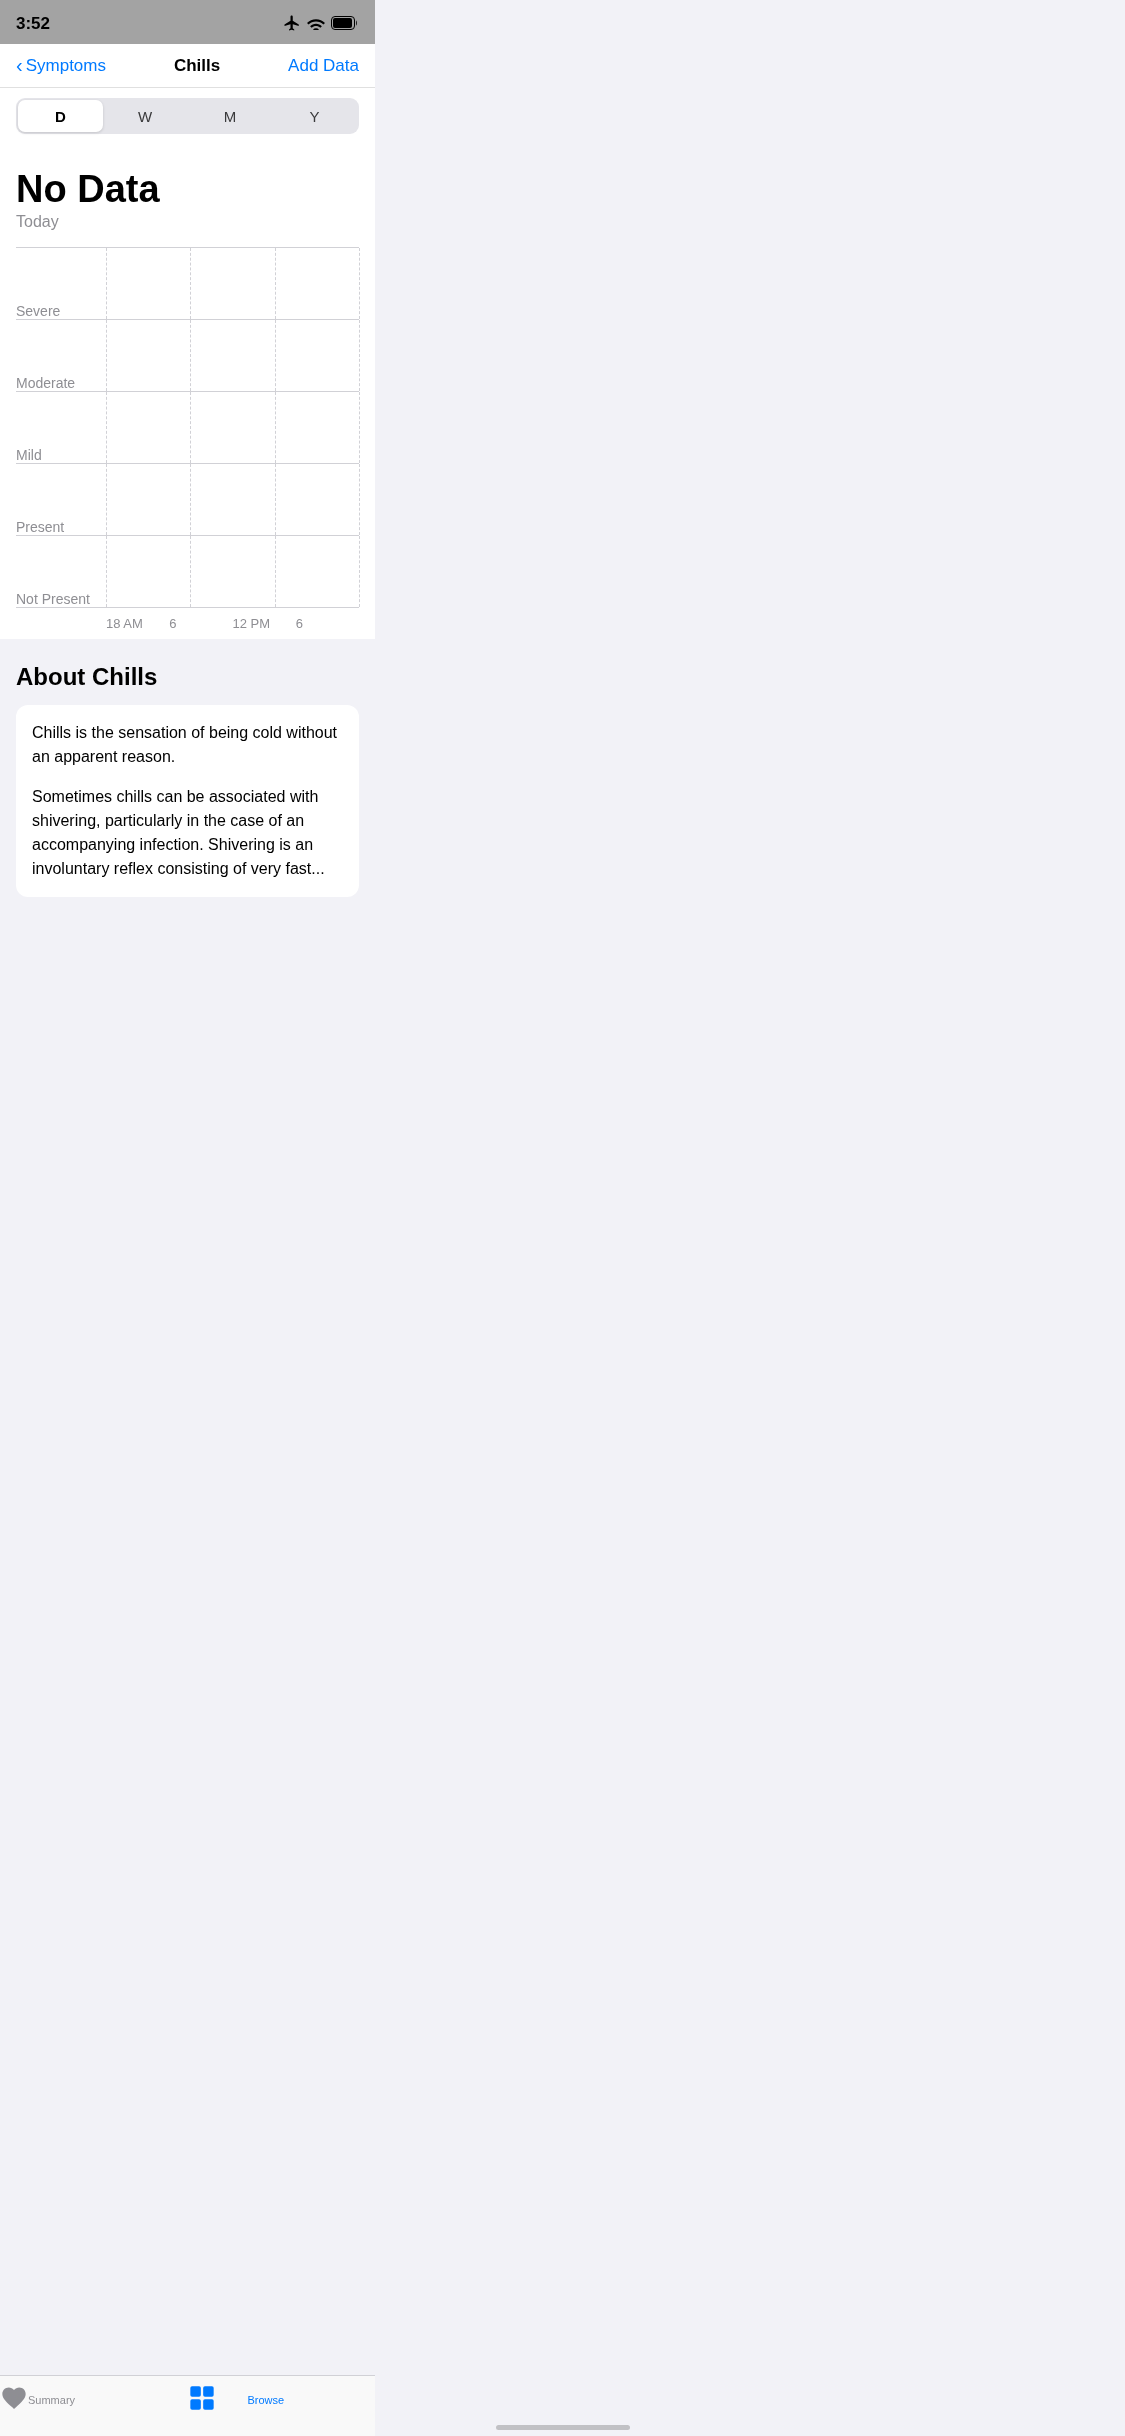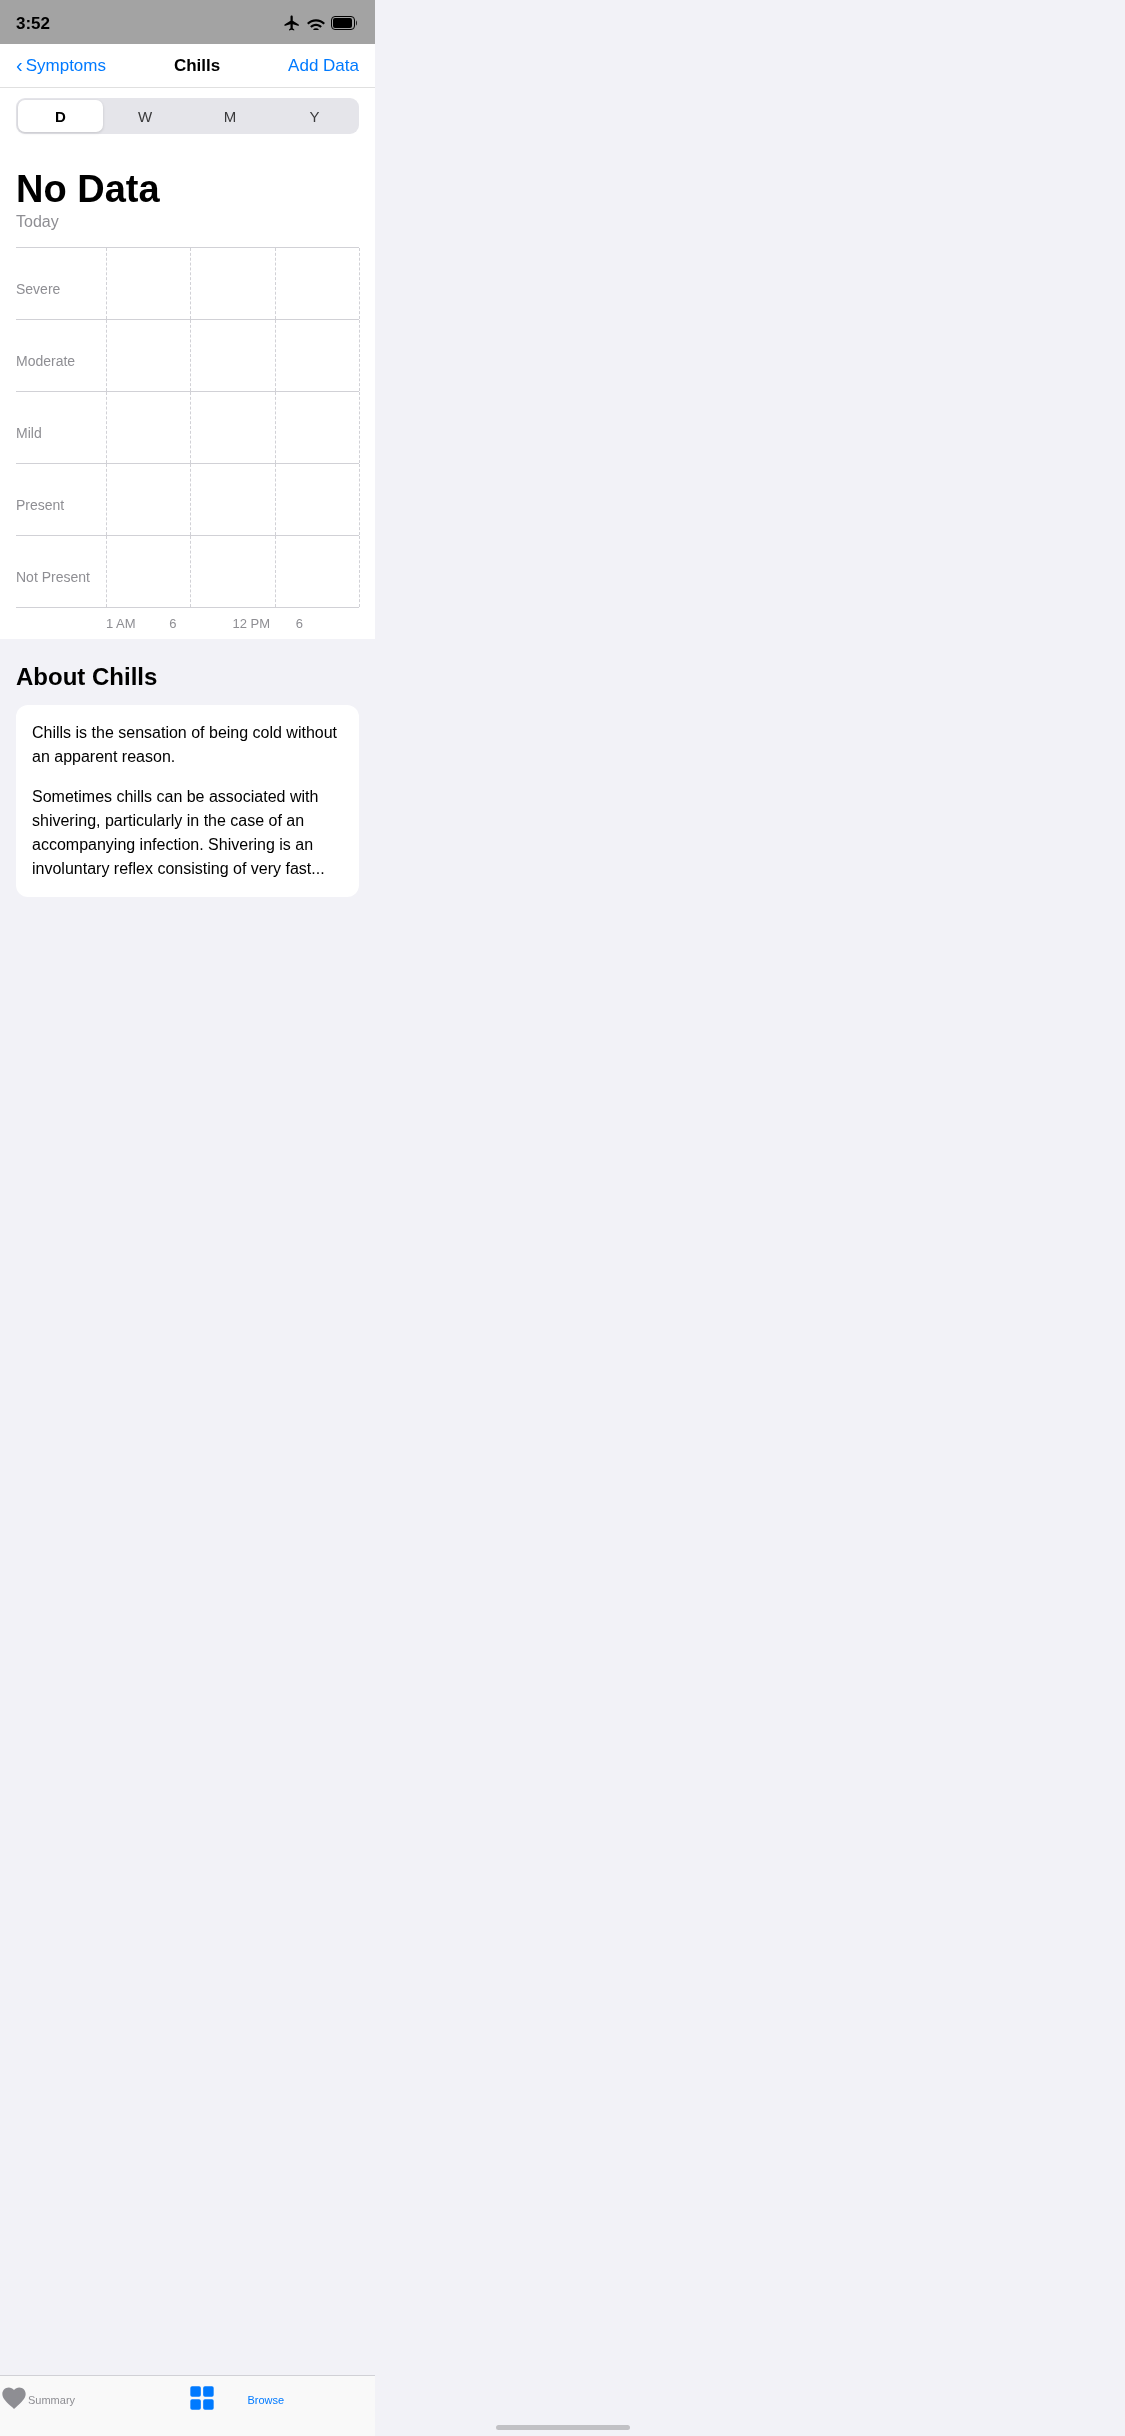--- a/index.html
+++ b/index.html
@@ -124,21 +124,21 @@
       margin-bottom: 16px;
     }
 
     .chart-grid {
       border-top: 1px solid #d1d1d6;
       position: relative;
     }
 
     .chart-row {
       display: flex;
-      align-items: center;
+      align-items: flex-end;
       border-bottom: 1px solid #d1d1d6;
       height: 72px;
       position: relative;
     }
 
     .chart-label {
       font-size: 14px;
       color: #8e8e93;
       padding: 10px 8px 0 0;
       min-width: 90px;
@@ -344,21 +344,21 @@
       <div class="chart-label">Not Present</div>
       <div class="chart-area">
         <div class="chart-dashed-line" style="left: 0%;"></div>
         <div class="chart-dashed-line" style="left: 33.33%;"></div>
         <div class="chart-dashed-line" style="left: 66.66%;"></div>
         <div class="chart-dashed-line" style="left: 99.9%;"></div>
       </div>
     </div>
 
     <div class="chart-time-labels">
-      <div class="chart-time-label">1 AM</div>
+      <div class="chart-time-label">18 AM</div>
       <div class="chart-time-label">6</div>
       <div class="chart-time-label">12 PM</div>
       <div class="chart-time-label">6</div>
     </div>
 
   </div>
 </div>
 
 <div class="about-section">
   <div class="about-title">About Chills</div>

